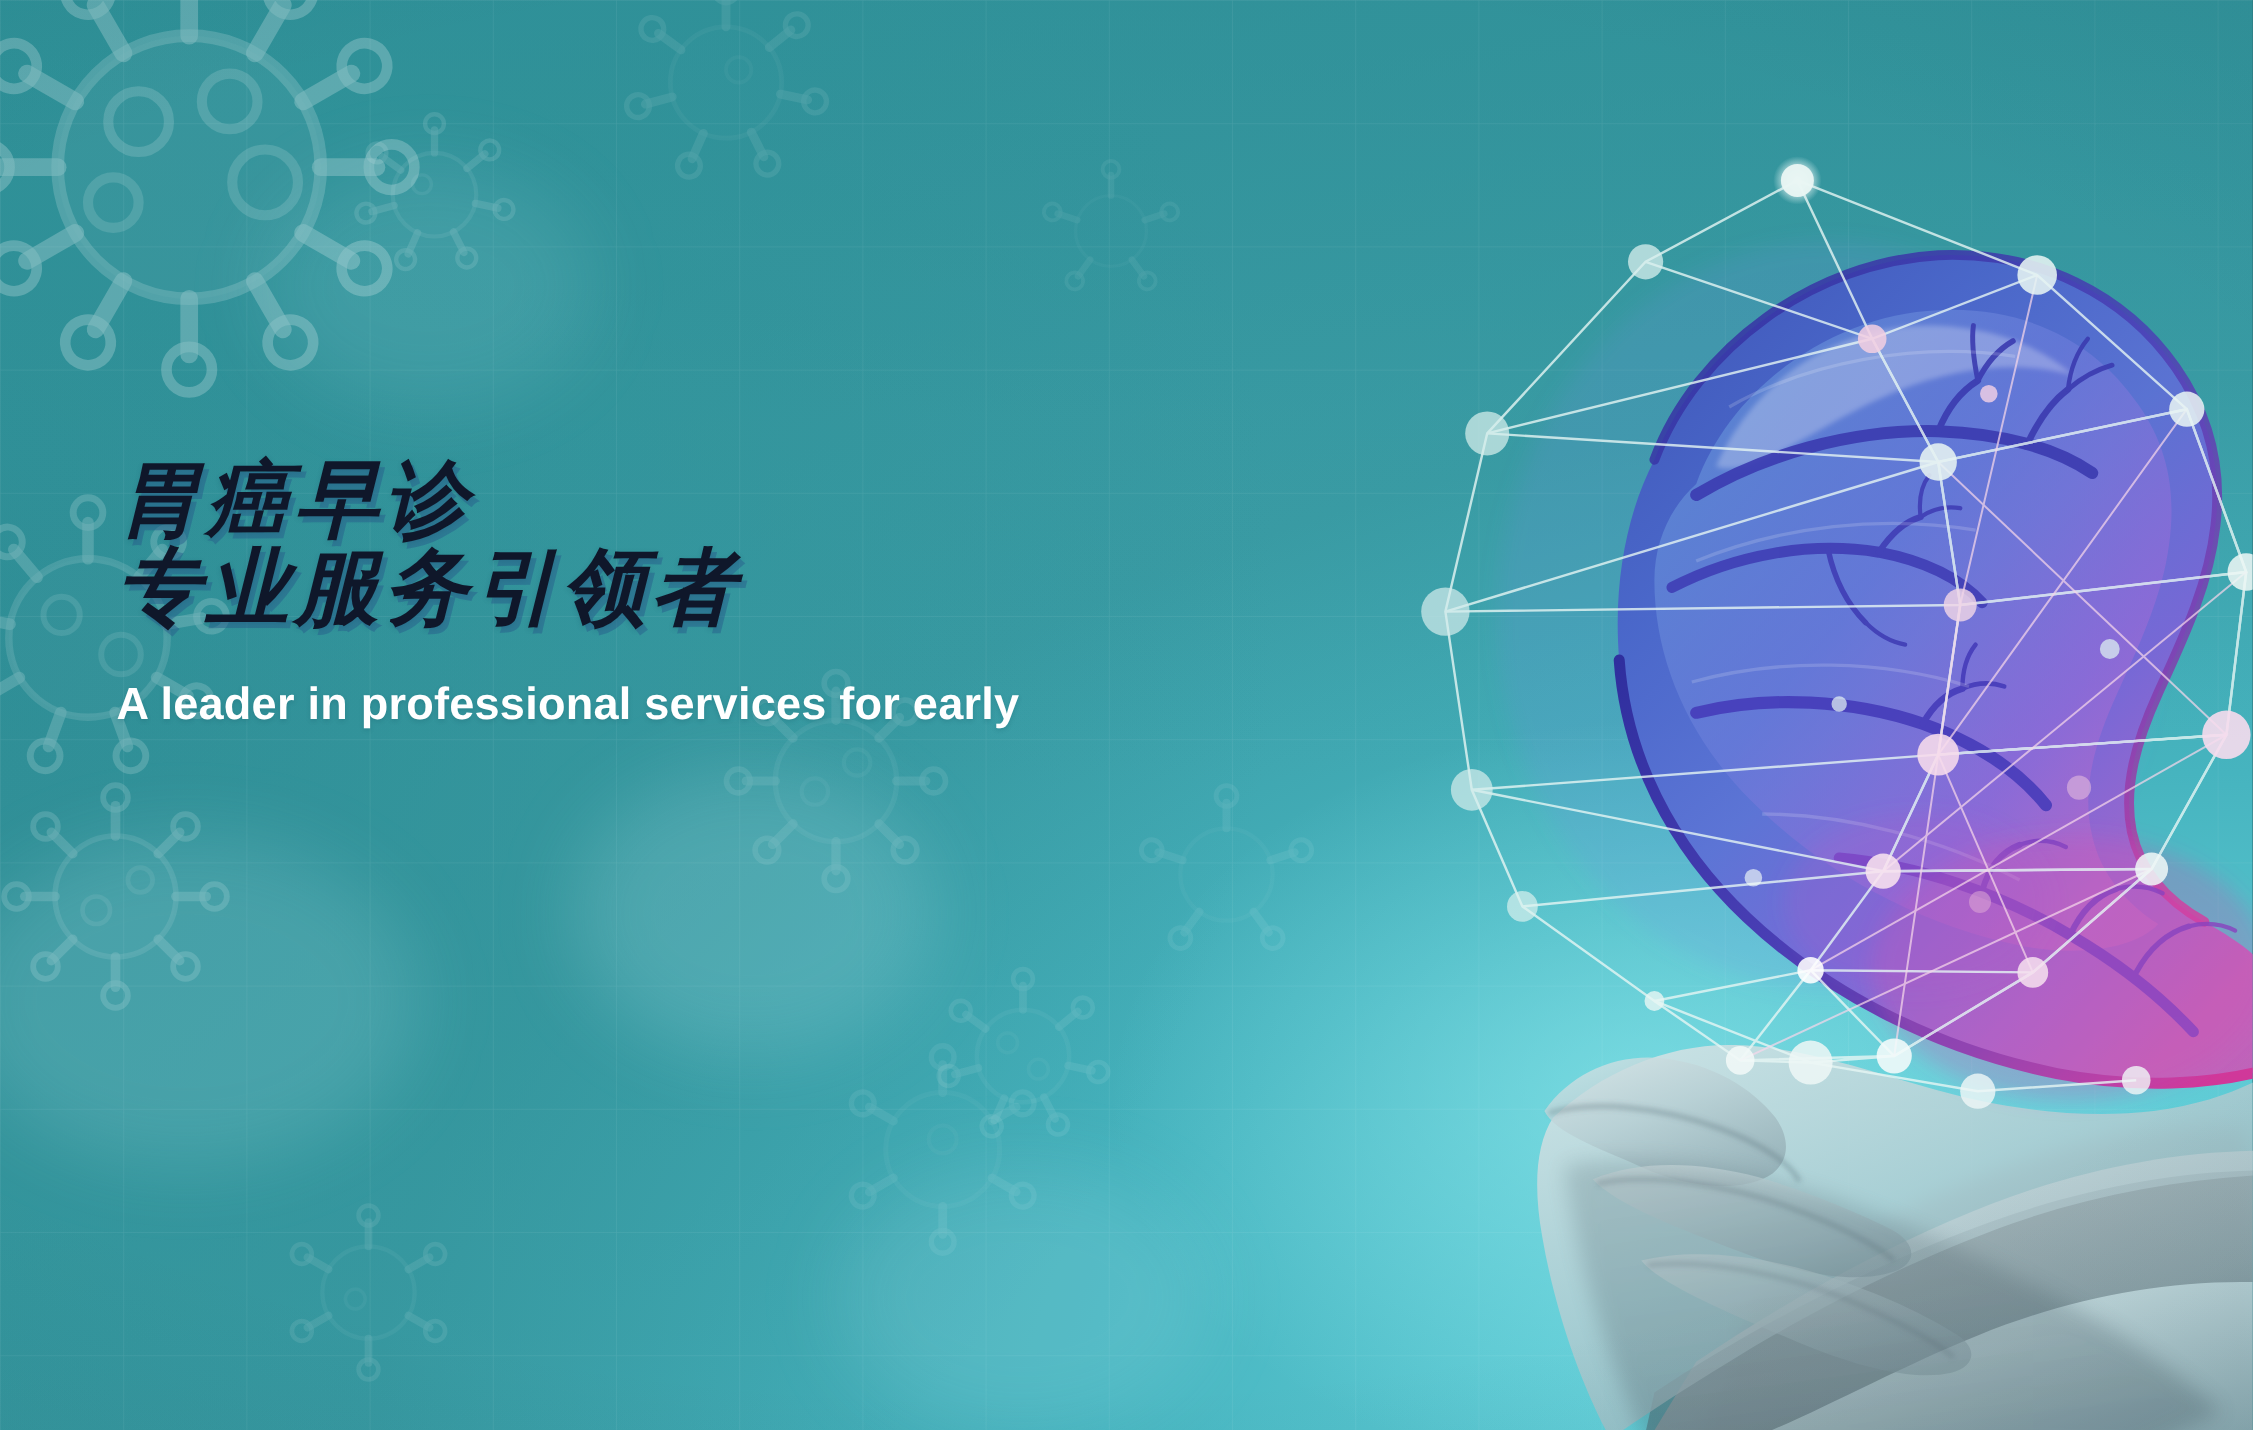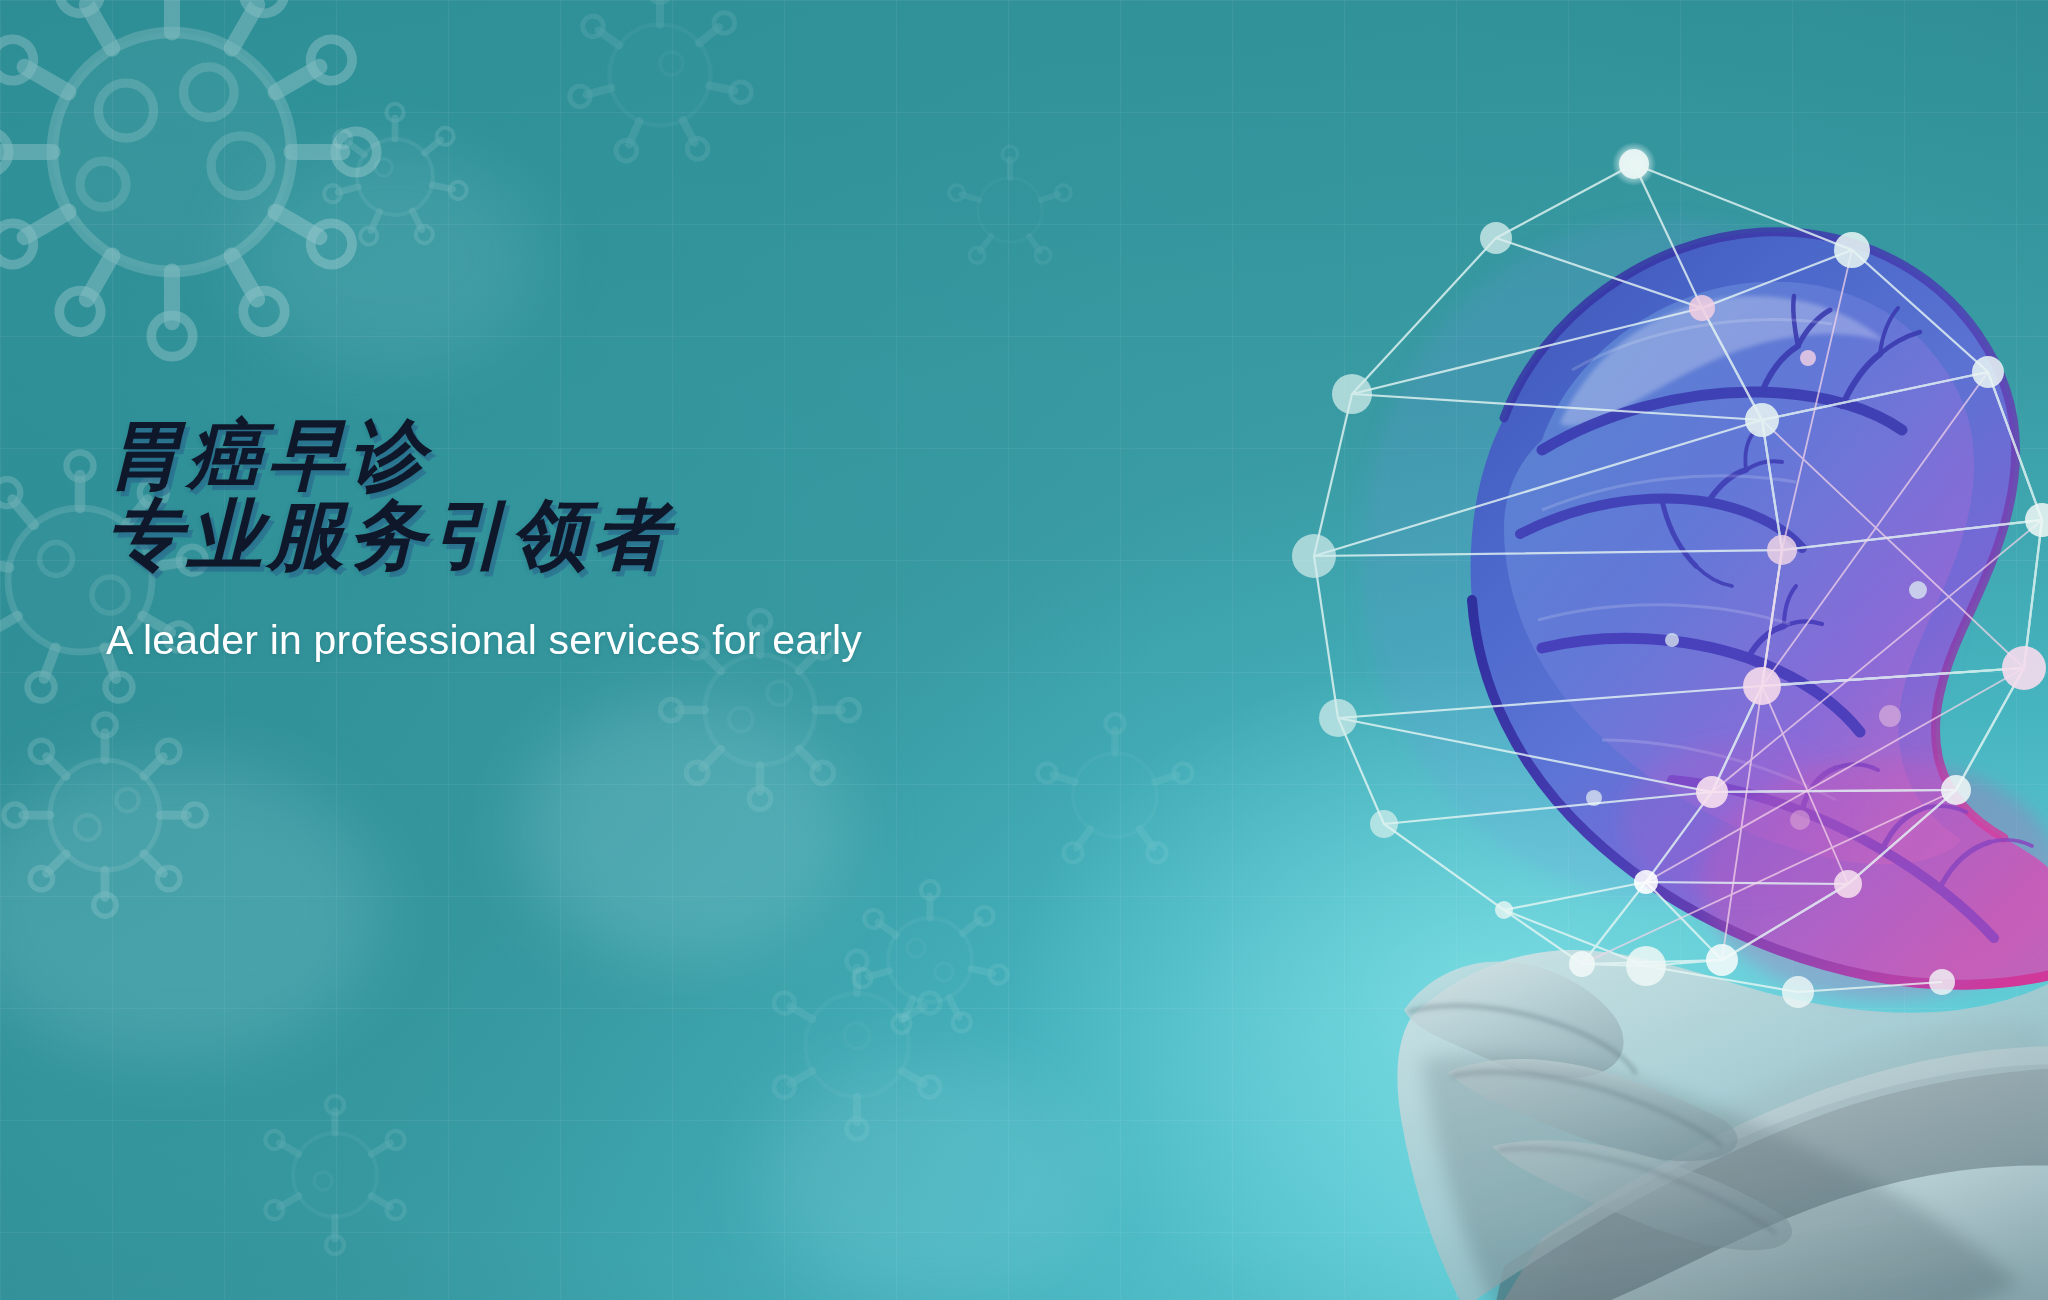--- a/index.html
+++ b/index.html
@@ -76,21 +76,21 @@
     margin:0;
     white-space:nowrap;
   }
   .headline.l2{margin-top:2px;}
   .subhead{
     margin:0;
     margin-top:40px;
     font-size:41px;
     line-height:1.36;
     color:#ffffff;
-    font-weight:400;
+    font-weight:700;
     letter-spacing:.2px;
     text-shadow:0 1px 4px rgba(20,80,95,.22);
     max-width:1010px;
   }
   .subhead .ln{display:block;}
 
   
   .art{position:absolute;right:-14px;top:120px;width:820px;height:1200px;}
   .art svg{display:block;width:100%;height:100%;overflow:visible;}
 </style>

